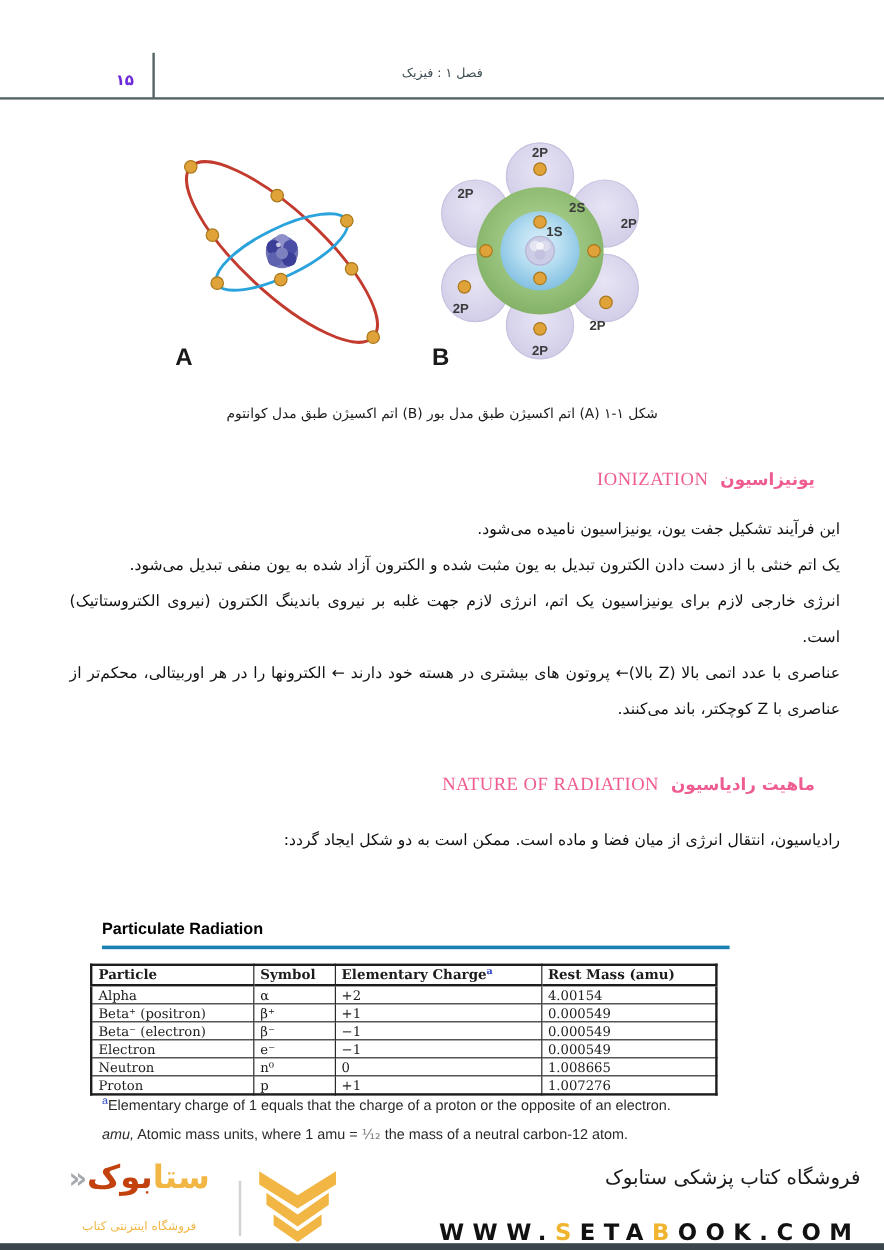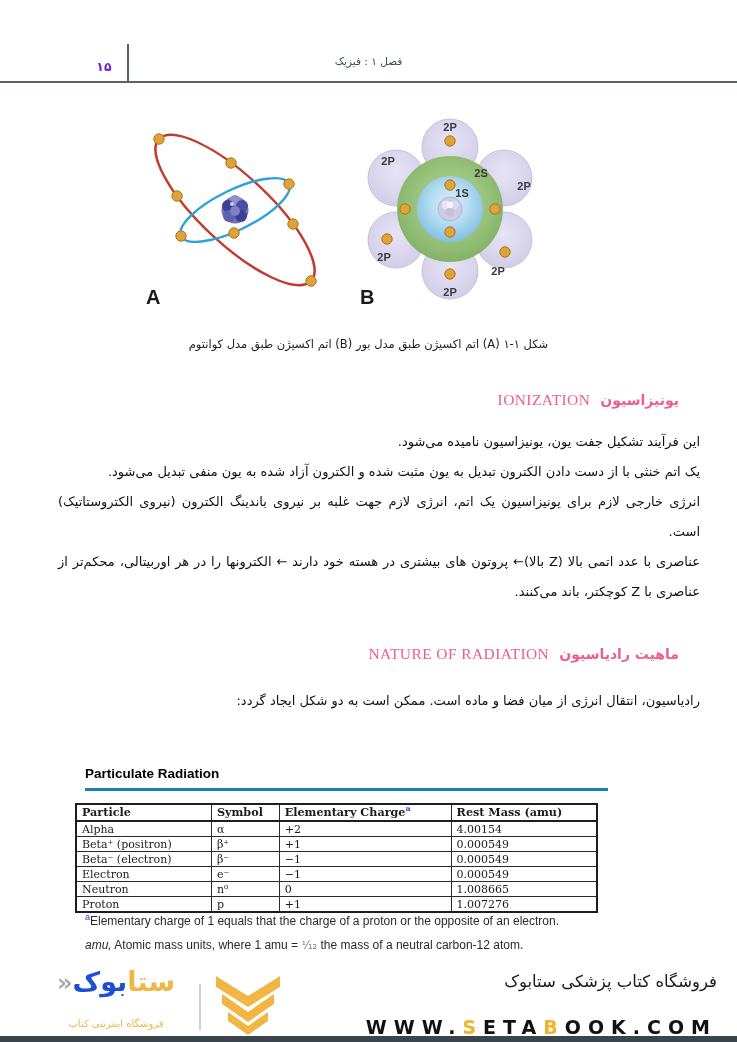--- a/index.html
+++ b/index.html
@@ -40,21 +40,21 @@
   .fn{left:85px;font-family:"Liberation Sans",sans-serif;font-size:12px;color:#2a2a2a;}
   .fn1{top:914px;}
   .fn2{top:938px;}
   .fn .sup-blue{font-size:9px;}
   .frac{font-family:"DejaVu Sans",sans-serif;color:#7d7d7d;font-size:11.5px;}
   .it{font-style:italic;margin-top:33px;}
   
   .logo-block{left:36px;top:967px;width:160px;text-align:center;}
   .logo-line{direction:rtl;font-size:27px;font-weight:bold;line-height:30px;white-space:nowrap;}
   .logo-yellow{color:#f2b644;}
-  .logo-gray{color:#1d4ed8;}
+  .logo-gray{color:#c2410c;}
   .logo-chev{color:#a6a9ad;font-size:24px;}
   .logo-sub{margin-top:20px;direction:rtl;font-size:10px;color:#f2b644;letter-spacing:.3px;}
   .logo-divider{left:199px;top:984px;width:2px;height:46px;background:#cfd2d4;}
   .logo-icon{left:212px;top:974px;width:72px;height:62px;}
   .footer-right{right:20px;top:970px;text-align:right;}
   .store-title{direction:rtl;font-size:16.5px;color:#1a1a1a;line-height:24px;}
   .url-line{margin-top:22px;font-family:"DejaVu Sans",sans-serif;font-weight:bold;font-size:19px;letter-spacing:7px;color:#111;white-space:nowrap;}
   .url-yellow{color:#f0b42e;}
   .footer-bar{left:0;bottom:0;width:737px;height:6px;background:#3a464b;}
 </style>

